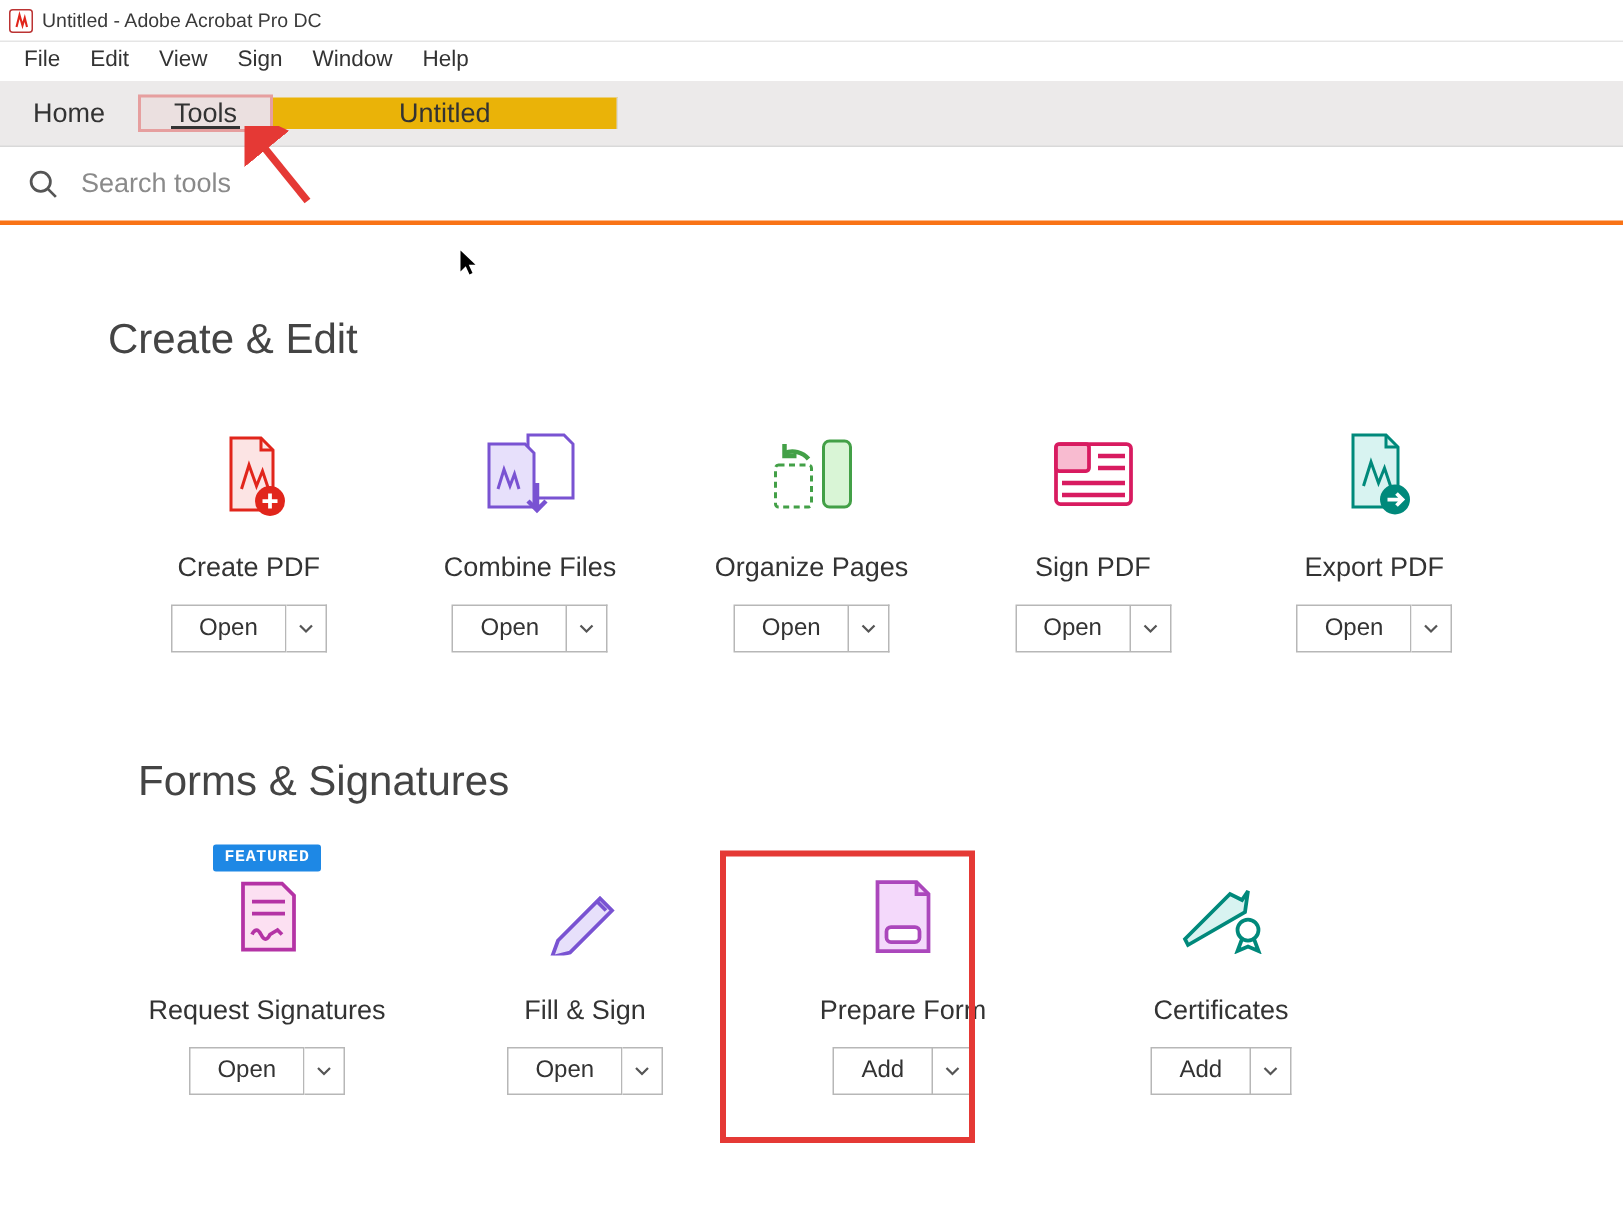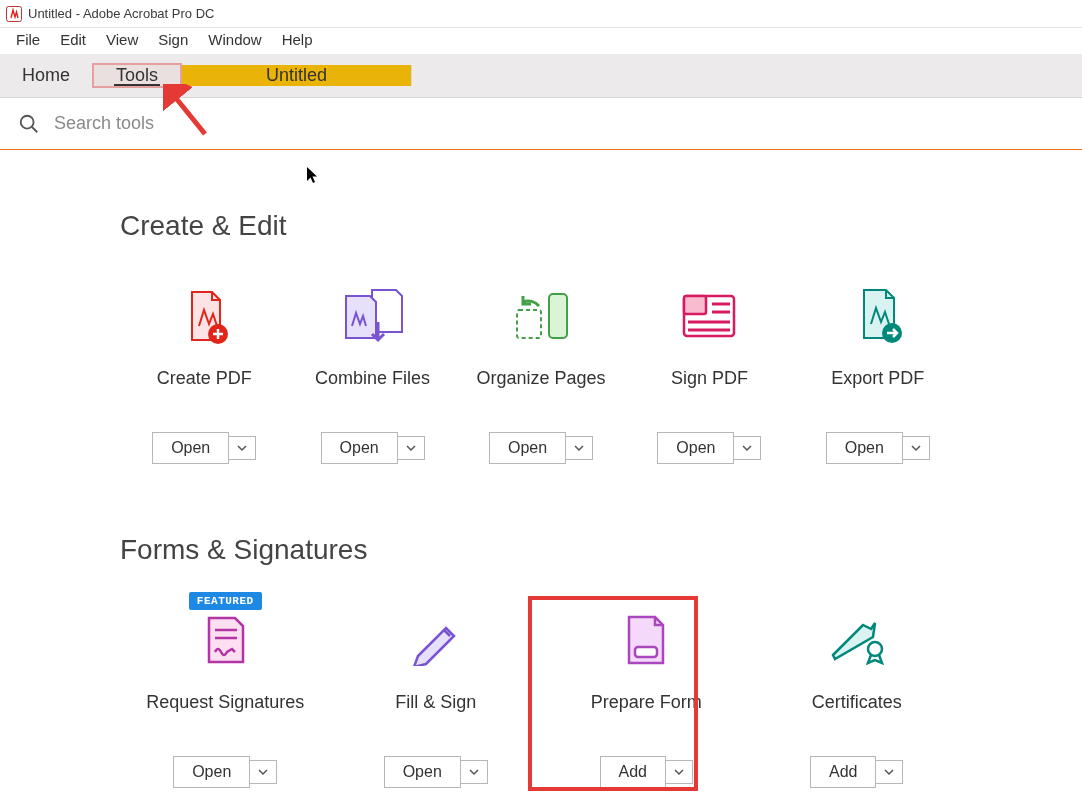--- a/index.html
+++ b/index.html
@@ -73,42 +73,42 @@
     position: absolute;
     left: 163px;
     top: 84px;
     pointer-events: none;
   }
   .searchbar {
     display: flex;
     align-items: center;
     height: 52px;
     padding: 0 18px;
-    border-bottom: 1px solid #f97316;
+    border-bottom: 3px solid #f97316;
   }
   .searchbar svg { margin-right: 12px; }
   .search-input {
     border: none;
     outline: none;
     font-size: 18px;
     color: #333;
     flex: 1;
     background: transparent;
   }
   .search-input::placeholder { color: #8a8a8a; }
   .content {
-    padding: 0 120px;
+    padding: 0 72px;
   }
   .section-heading {
     font-size: 28px;
     font-weight: 400;
     color: #444;
     margin: 60px 0 40px 0;
   }
-  .section-heading.second { margin-top: 70px; }
+  .section-heading.second { margin-top: 70px; margin-left: 20px; }
   .tool-row {
     display: flex;
     gap: 0;
   }
   .tool-card {
     width: 212px;
     display: flex;
     flex-direction: column;
     align-items: center;
     position: relative;
@@ -119,23 +119,22 @@
     align-items: center;
     justify-content: center;
   }
   .tool-label {
     font-size: 18px;
     color: #333;
     margin-top: 18px;
     text-align: center;
   }
   .tool-action {
-    margin-top: 43px;
-    display: flex;
-    align-items: center;
+    margin-top: 14px;
+    display: flex;
   }
   .tool-action button {
     background: #fff;
     border: 1px solid #b7b7b7;
     font-size: 16px;
     color: #333;
     padding: 6px 18px;
     cursor: default;
   }
   .tool-action button.dd {

